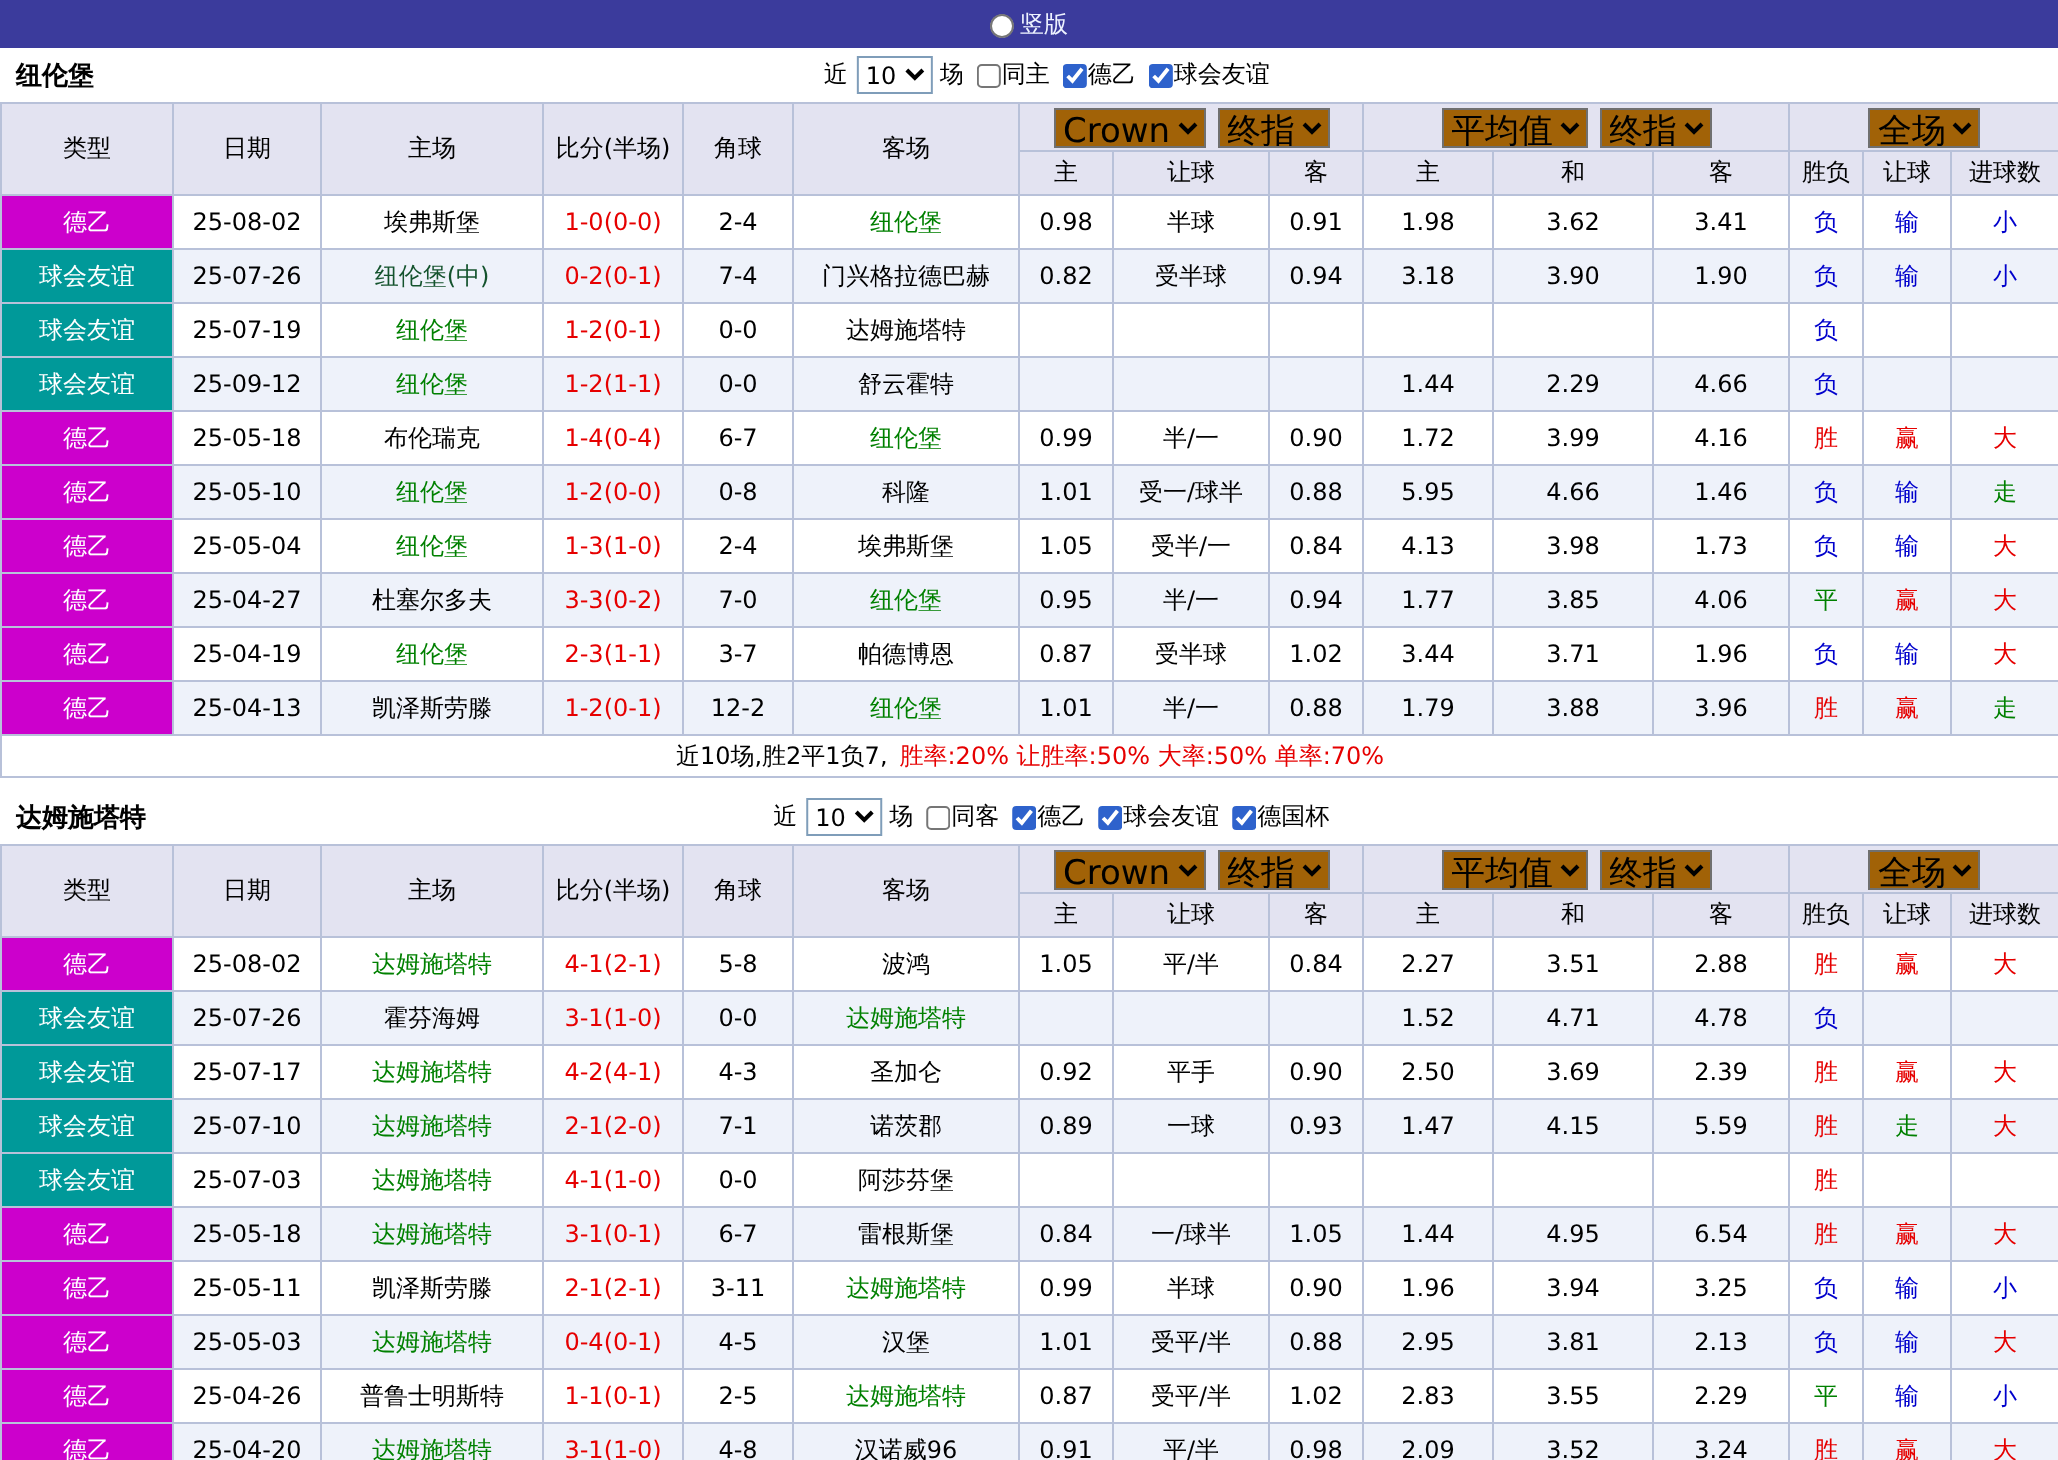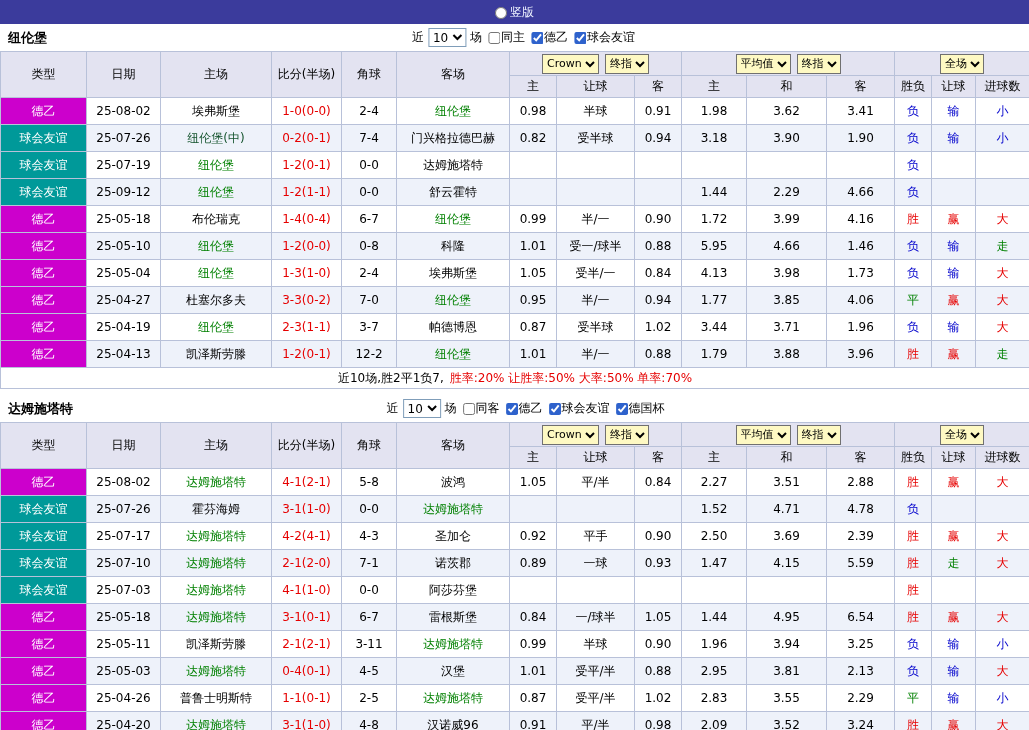--- a/index.html
+++ b/index.html
@@ -24,21 +24,21 @@
   thead th{background:#e3e3f1;}
   tr.ddrow th{height:23px;}
   tr.subrow th{height:21px;}
   tbody td{height:26px;}
   tbody tr.alt td{background:#eef2fa;}
   td.league{color:#fff;}
   td.score{color:#e60000;}
   td.team{cursor:pointer;}
   tr.summary td{height:20px;background:#fff;}
   tr.summary .red{color:#e60000;margin-left:6px;}
-  thead select{height:20px;font-size:11px;margin:0 3px;background:#fef9c3;border:1px solid #707070;font-family:inherit;}
+  thead select{height:20px;font-size:17px;margin:0 3px;background:#a16207;border:1px solid #707070;font-family:inherit;}
 </style>
 </head>
 <body>
 
 <div class="topbar">
   <span class="title">近期战绩</span>
   <label class="radio-opt">
     <input type="radio" name="layout" style="">
     <span>竖版</span>
   </label>

